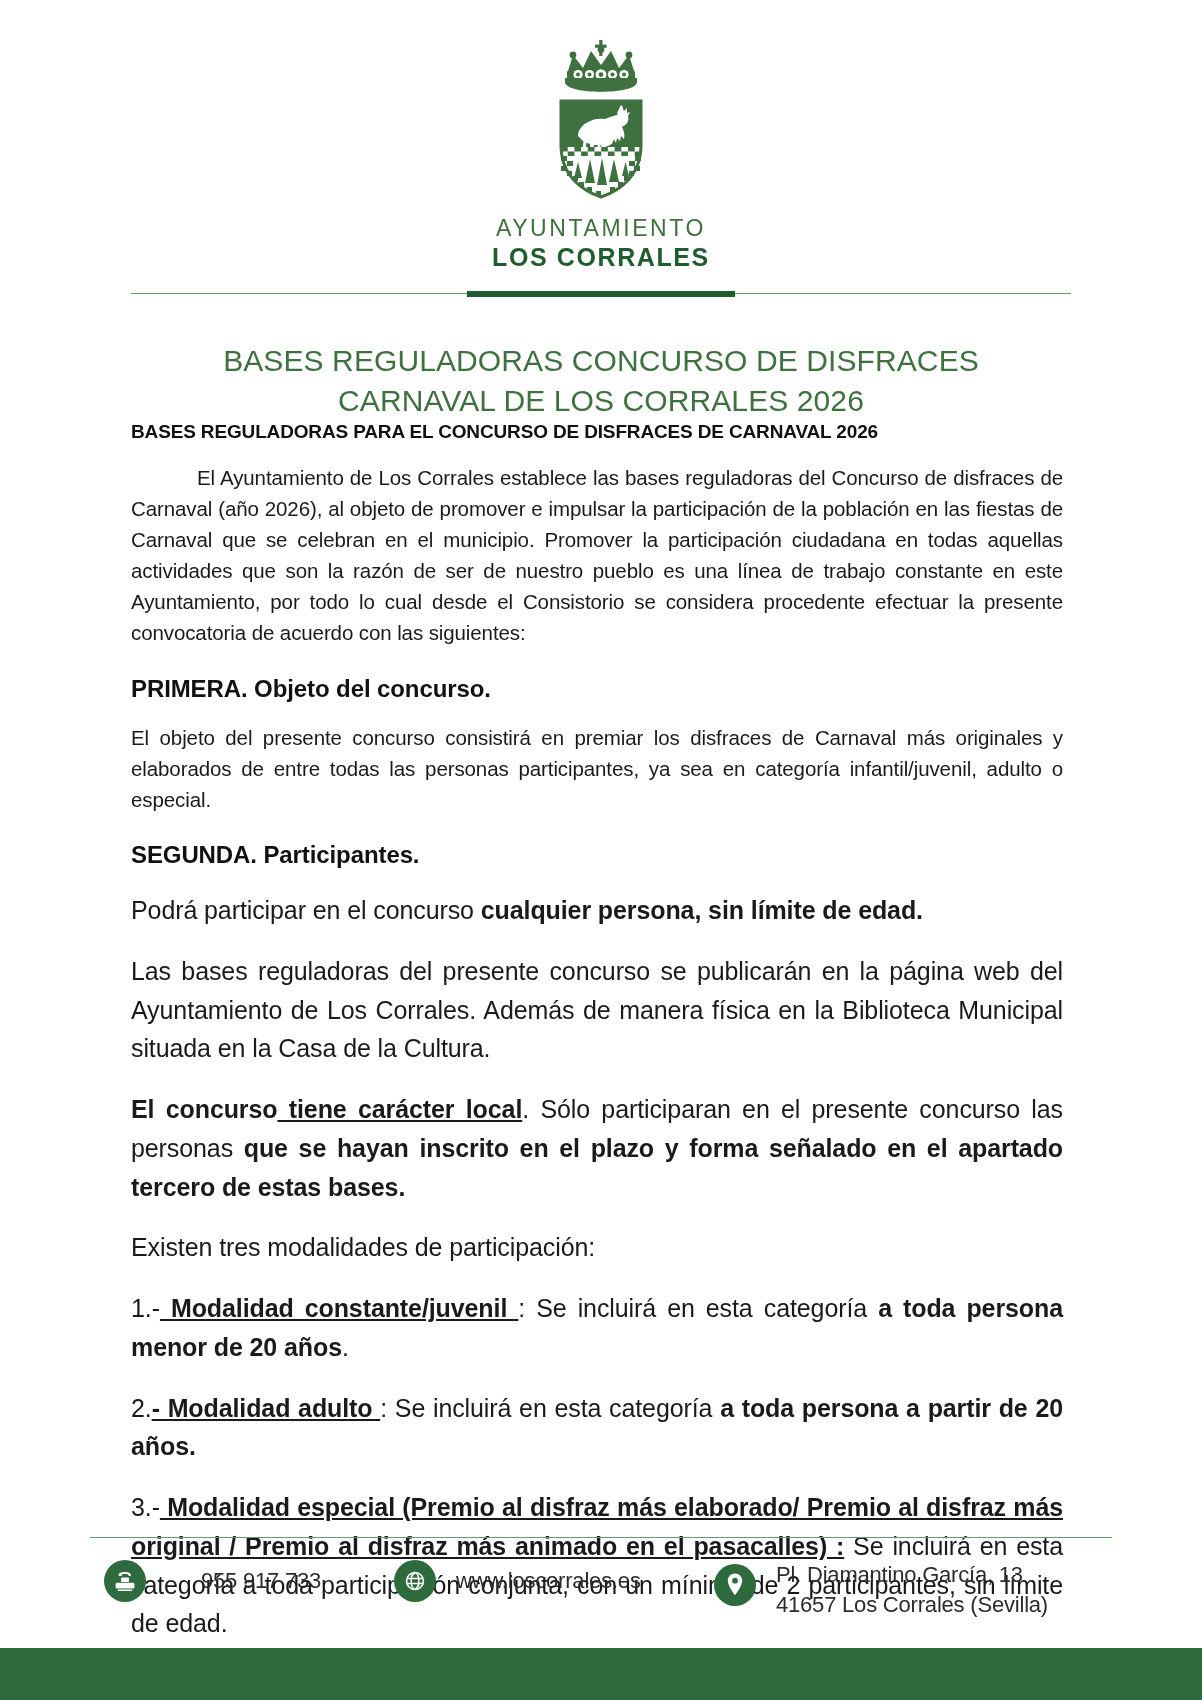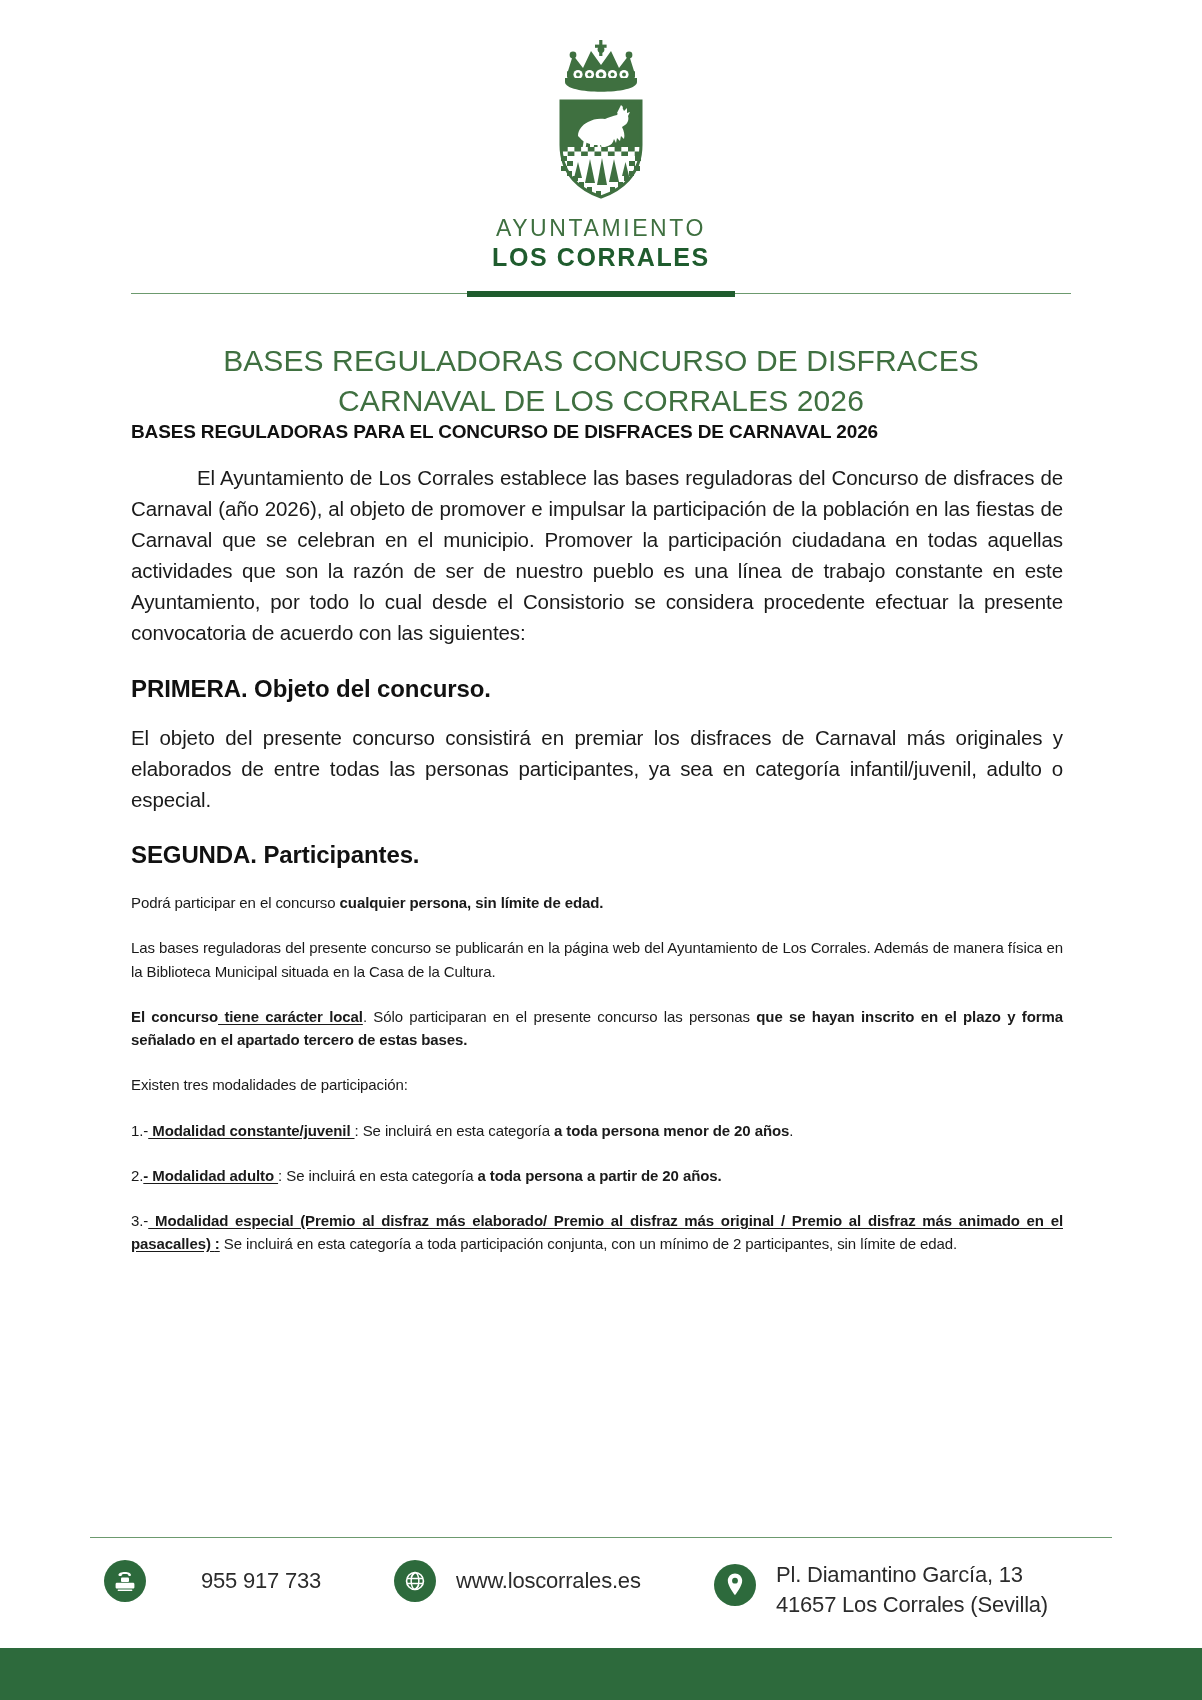--- a/index.html
+++ b/index.html
@@ -95,21 +95,21 @@
   p.body {
     font-size: 20.5px;
     line-height: 1.52;
     color: #1a1a1a;
     text-align: justify;
     margin: 19px 8px 0 0;
     letter-spacing: -0.1px;
   }
   p.body.indent { text-indent: 66px; }
   p.small {
-    font-size: 15px;
+    font-size: 25px;
     line-height: 1.55;
     margin-top: 22px;
   }
   h3.section {
     font-size: 24px;
     font-weight: 700;
     color: #111111;
     margin: 26px 0 0 0;
     letter-spacing: -0.1px;
   }

